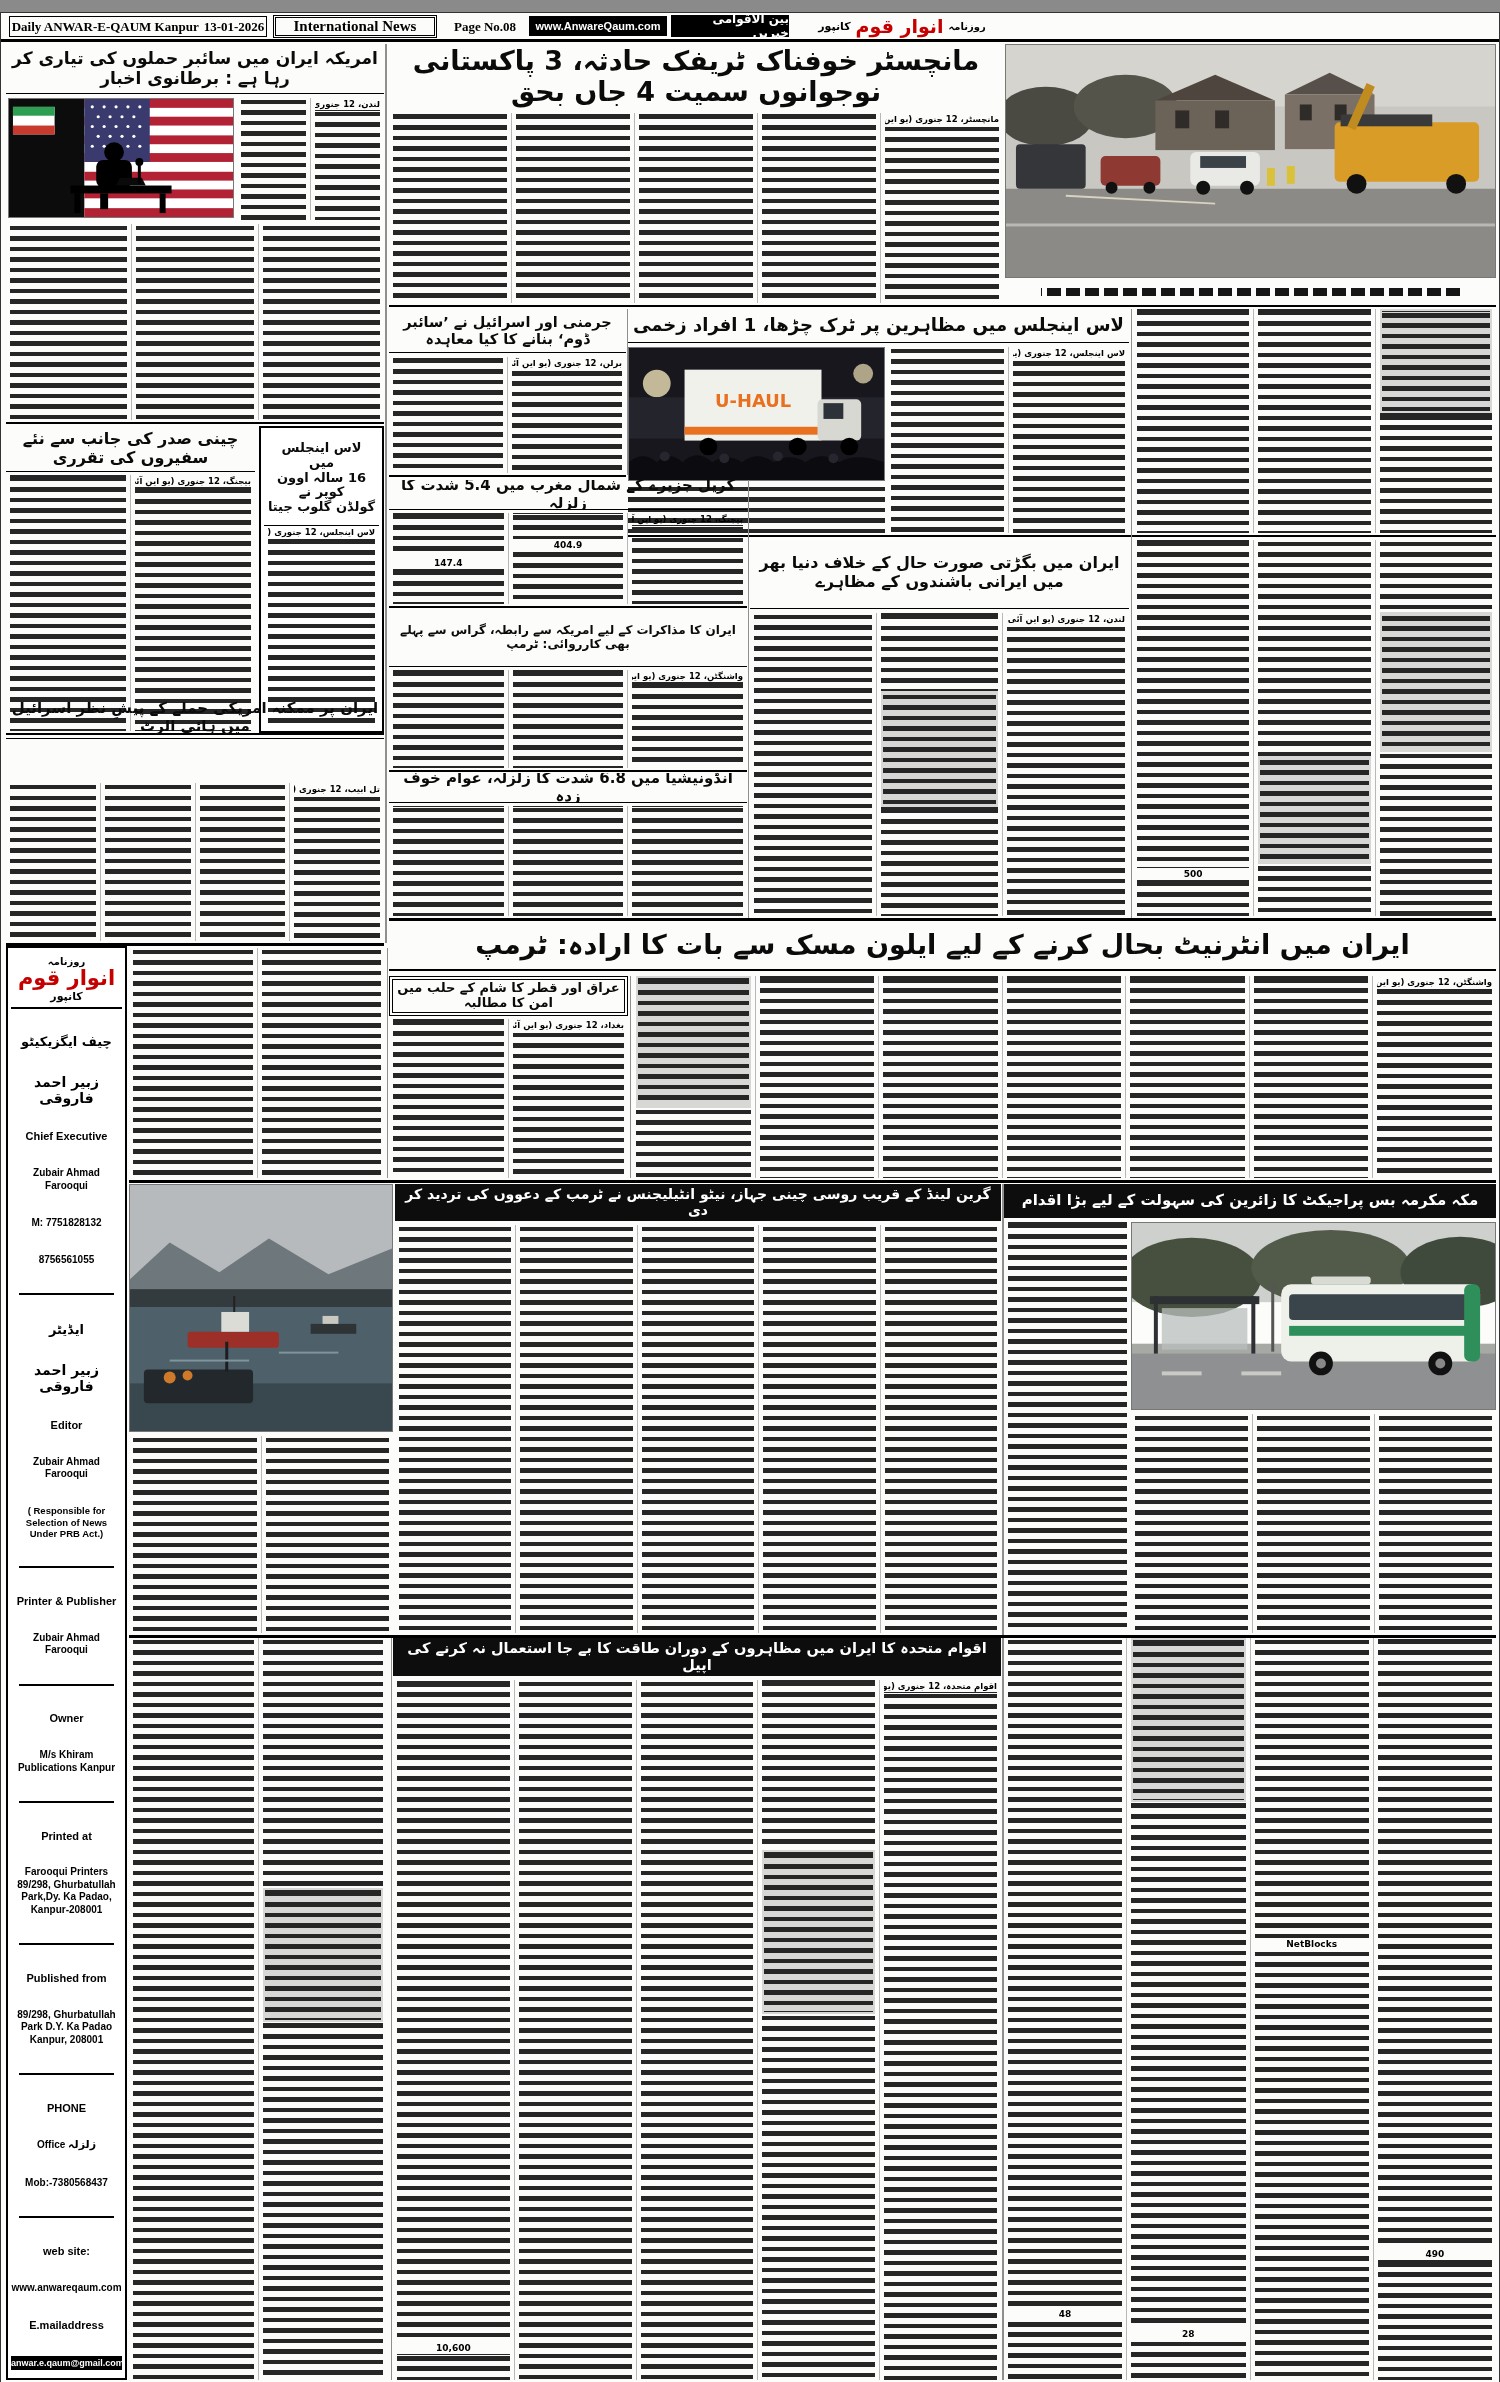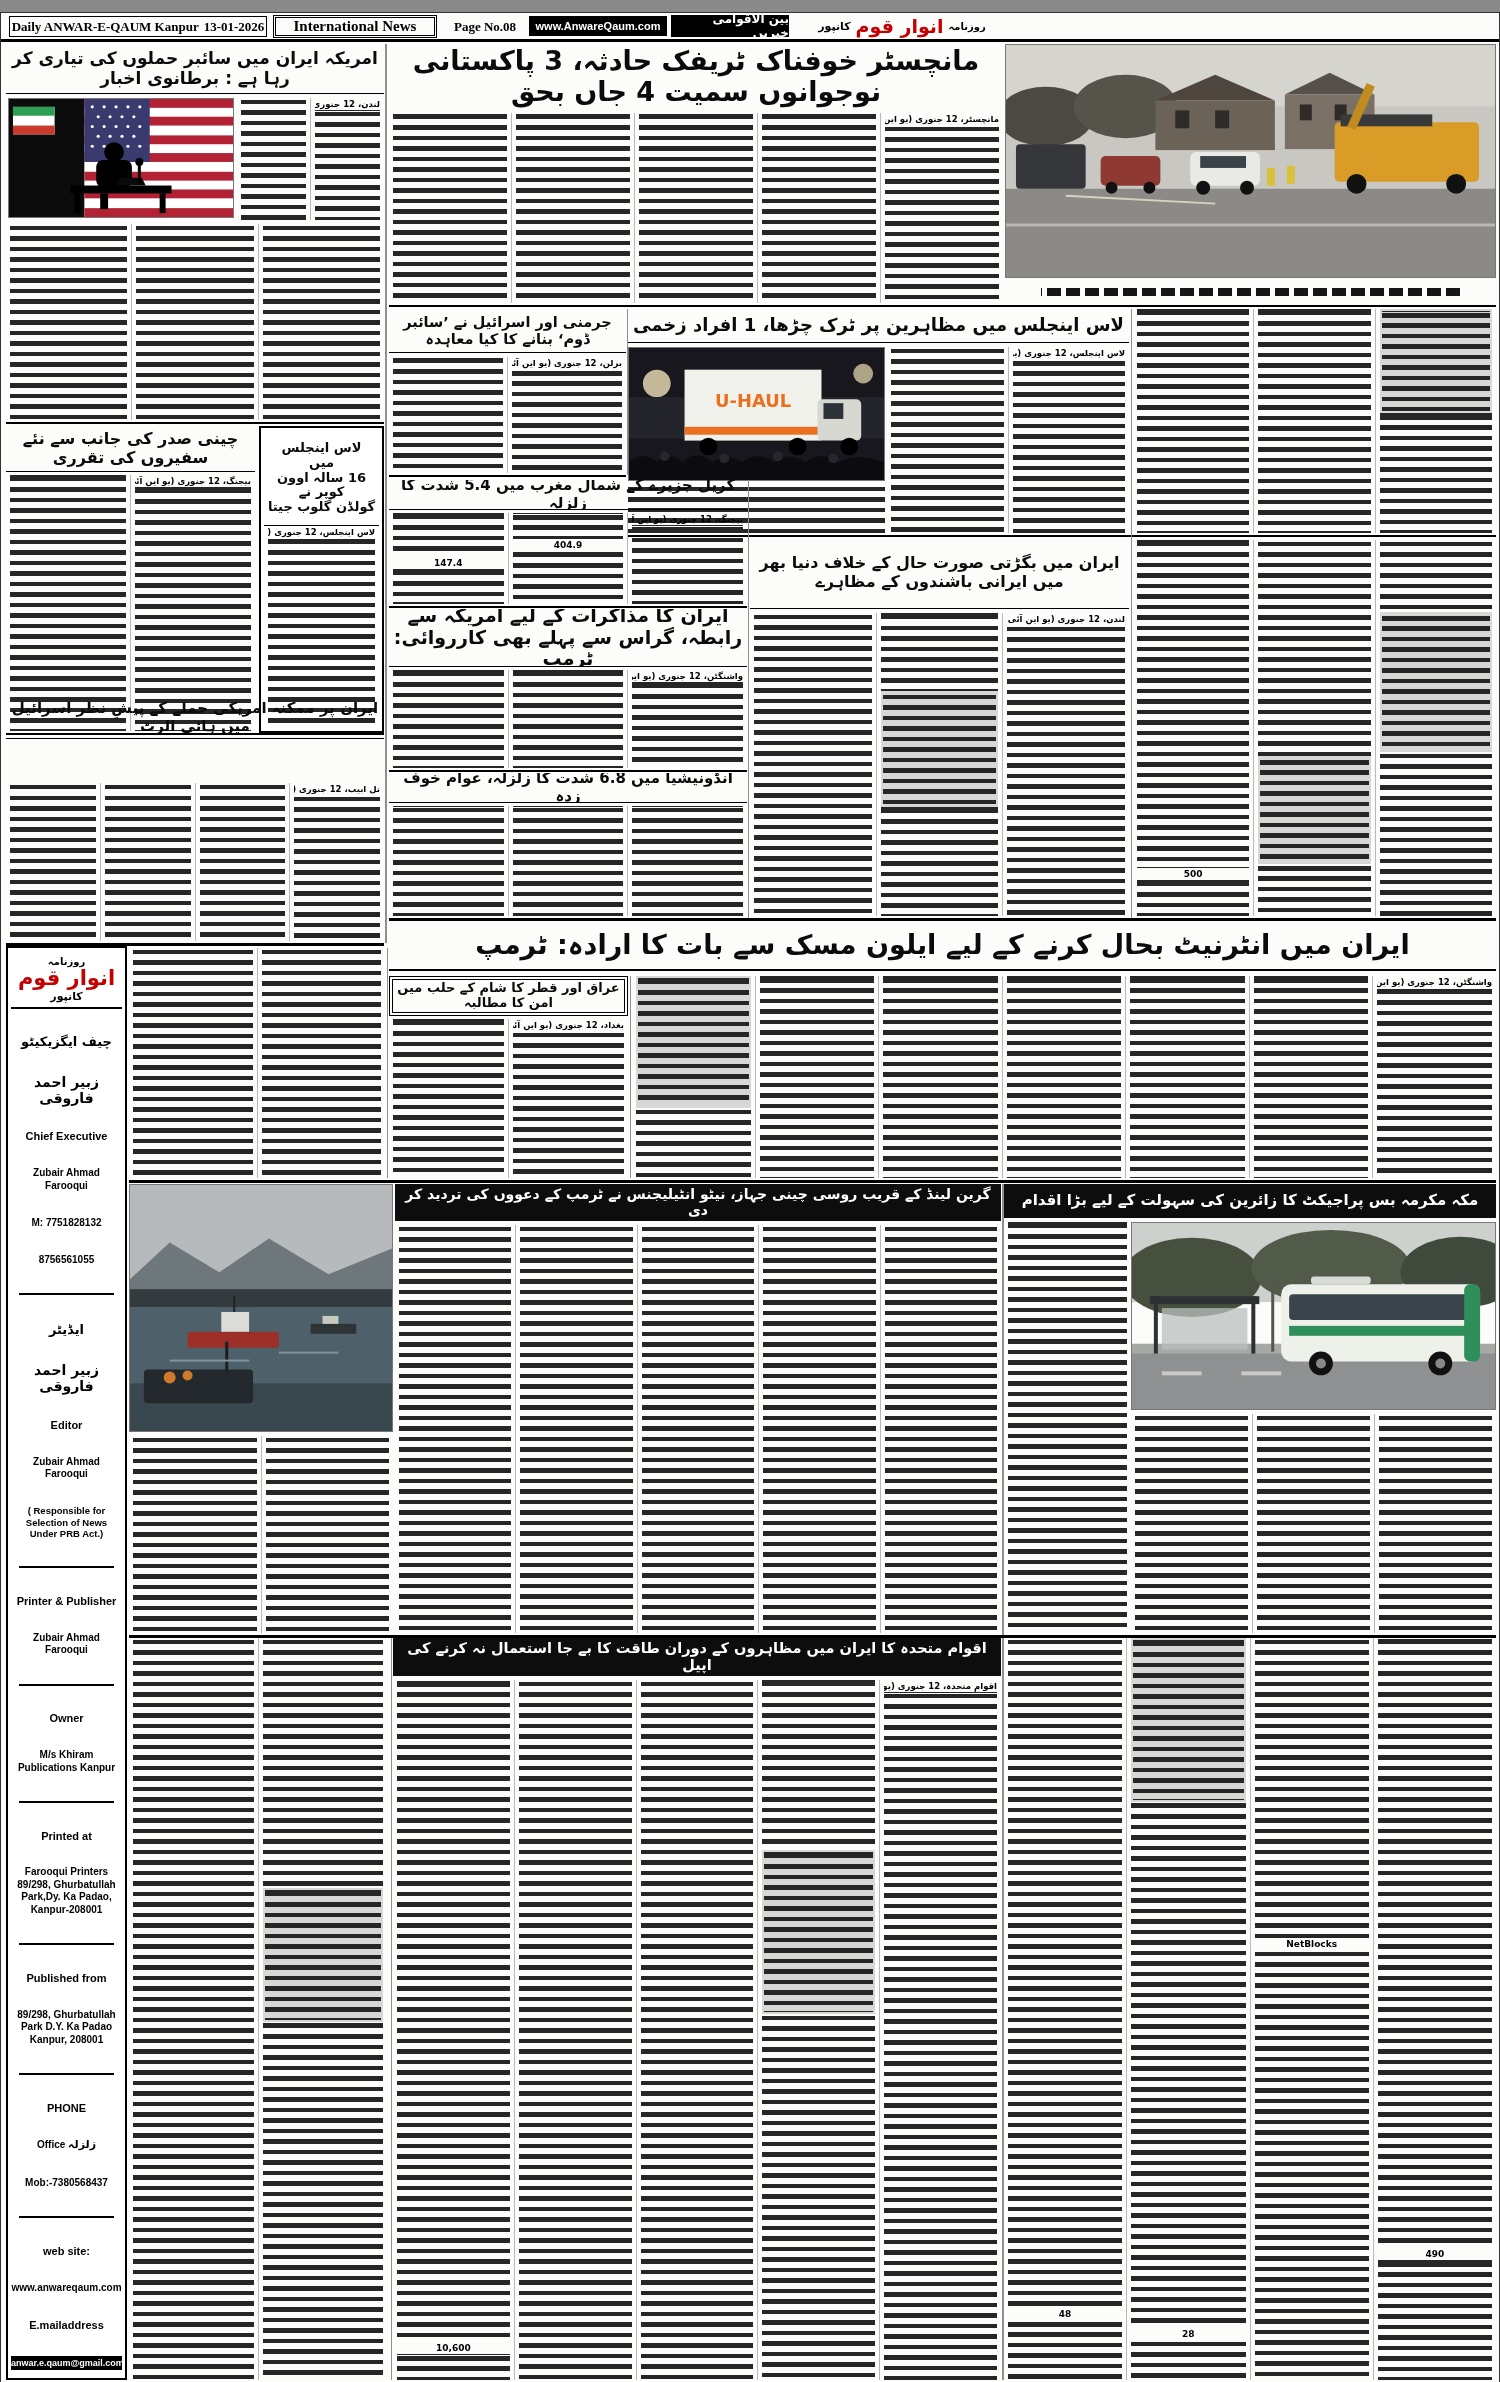--- a/index.html
+++ b/index.html
@@ -320,21 +320,21 @@
       <div class="stripes"></div>
     </div>
     <div class="col">
       <div class="stripes" style="flex:0 0 44px;"></div>
       <div class="tok">147.4</div>
       <div class="stripes"></div>
     </div>
   </div>
   <div class="abs hrule" style="left:388px;top:593px;width:358px;height:1.5px;"></div>
 
-  <div class="abs hl" style="left:388px;top:596px;width:358px;height:58px;font-size:19px;border-bottom:1px solid #000;">ایران کا مذاکرات کے لیے امریکہ سے رابطہ، گراس سے پہلے بھی کارروائی: ٹرمپ</div>
+  <div class="abs hl" style="left:388px;top:596px;width:358px;height:58px;font-size:12px;border-bottom:1px solid #000;">ایران کا مذاکرات کے لیے امریکہ سے رابطہ، گراس سے پہلے بھی کارروائی: ٹرمپ</div>
   <div class="abs cols" style="left:388px;top:657px;width:358px;height:98px;">
       <div class="col">
         <div class="dateline">واشنگٹن، 12 جنوری (یو این آئی)</div>
         <div class="stripes"></div>
       </div>
       <div class="col">
         <div class="stripes"></div>
       </div>
       <div class="col">
         <div class="stripes"></div>

